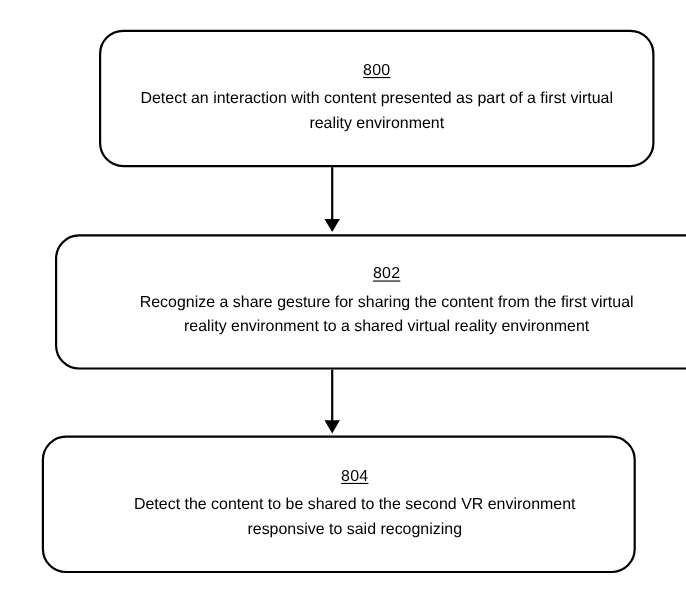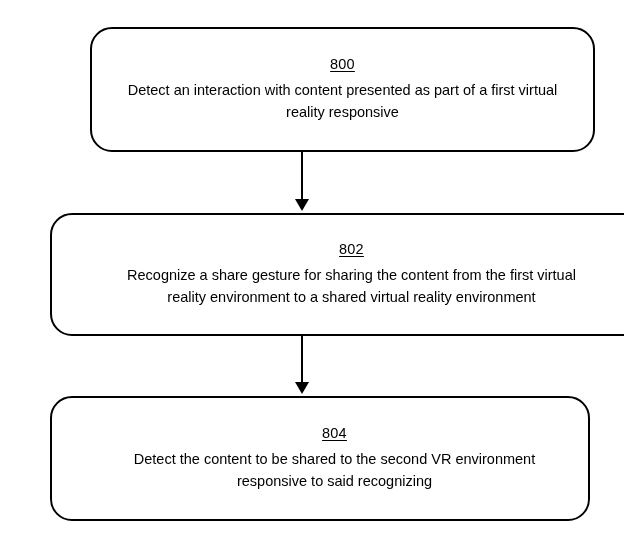--- a/index.html
+++ b/index.html
@@ -52,21 +52,21 @@
     height: 125px;
     margin-left: 40px;
   }
   .node-2 {
     left: 50px;
     top: 213px;
     width: 603px;
     height: 123px;
   }
   .node-3 {
-    left: 50px;
+    left: 38px;
     top: 396px;
     width: 540px;
     height: 125px;
     padding-left: 47px;
   }
   .arrow {
     position: absolute;
     left: 301px;
     width: 2px;
     background: #000000;
@@ -90,21 +90,21 @@
     border-top: 12px solid #000000;
   }
 </style>
 </head>
 <body>
 
 <div id="flowchart">
 
   <div class="node node-1">
     <div class="node-ref">800</div>
-    <div class="node-text">Detect an interaction with content presented as part of a first virtual reality responsive</div>
+    <div class="node-text">Detect an interaction with content presented as part of a first virtual reality environment</div>
   </div>
 
   <div class="arrow arrow-1">
     <div class="arrow-head"></div>
   </div>
 
   <div class="node node-2">
     <div class="node-ref">802</div>
     <div class="node-text">Recognize a share gesture for sharing the content from the first virtual reality environment to a shared virtual reality environment</div>
   </div>

